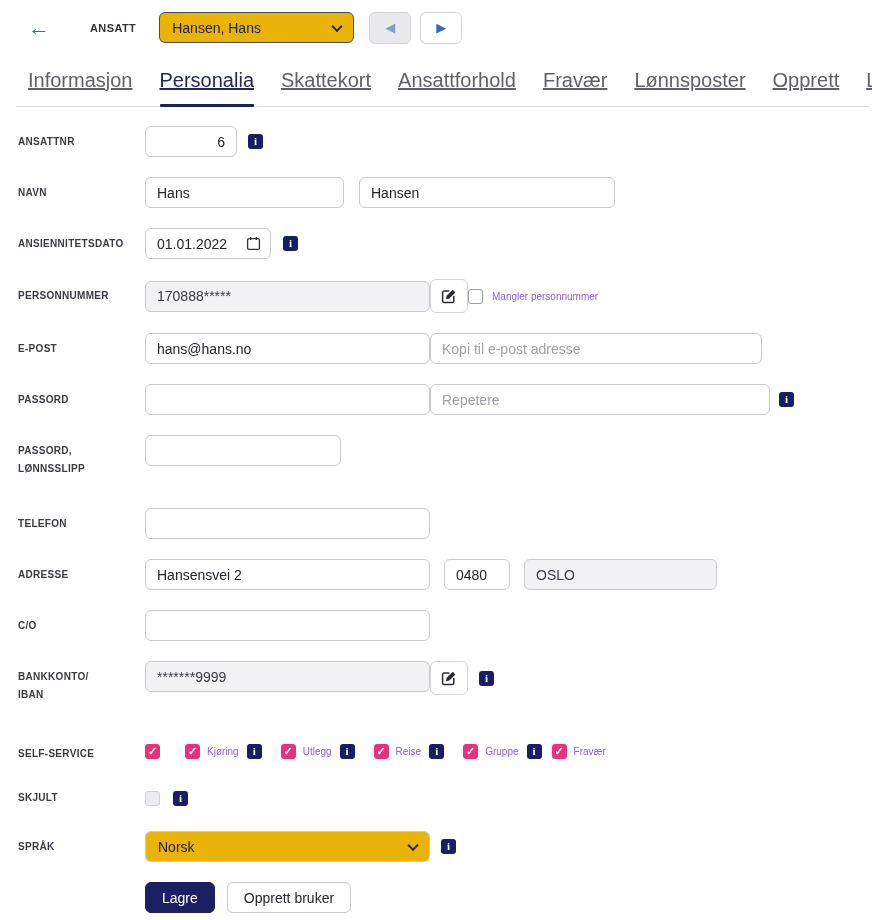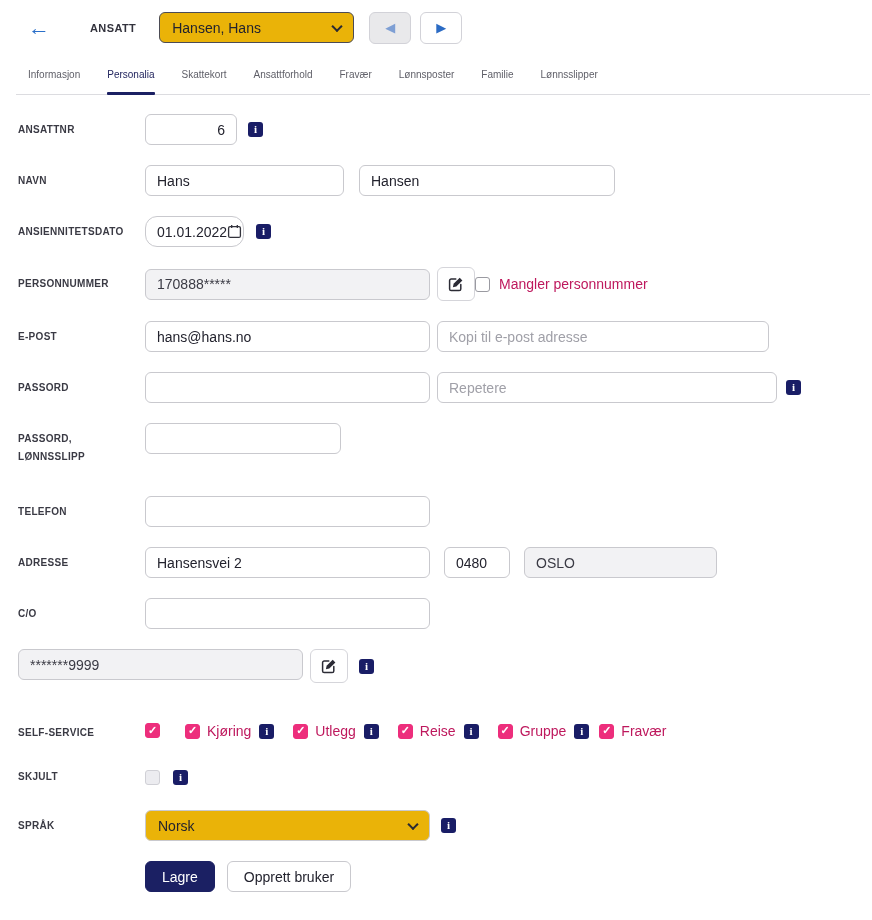--- a/index.html
+++ b/index.html
@@ -37,22 +37,22 @@
   }
   .nav-btn.prev { margin-left:15px; background:#e9e9eb; color:#7e9fd4; }
   .nav-btn.next { color:#2b6bc4; }
 
   
   .tabs {
     display:flex; gap:27px; margin:8px 2px 0 16px; padding:0 0 0 12px;
     border-bottom:1px solid #dcdce0;
   }
   .tab {
-    position:relative; font-size:10px; color:#5f5f68; padding:6px 0 14px 0;
-    cursor:pointer; white-space:nowrap;
+    position:relative; font-size:20px; color:#5f5f68; padding:6px 0 14px 0;
+    cursor:pointer; white-space:nowrap;text-decoration:underline;
   }
   .tab.active { color:#23265f; }
   .tab-underline {
     position:absolute; left:0; right:0; bottom:-1px; height:3px;
     background:#1b2063; border-radius:1px;
   }
 
   
   .form { padding:19px 18px 0 18px; }
   .row { display:flex; align-items:center; margin-bottom:20px; }
@@ -62,53 +62,53 @@
     color:#3a3a44; line-height:18px; padding-right:8px;
   }
   .row.top .lbl { padding-top:7px; }
   .inp {
     height:31px; border:1px solid #c9c9ce; border-radius:6px; background:#fff;
     font-family:inherit; font-size:14px; color:#23232e; padding:0 11px;
   }
   .inp::placeholder { color:#a0a0a8; }
   .inp:disabled, .inp.disabled { background:#f2f2f4; color:#3a3a44; }
   .w-std { width:285px; }
-  .gap7 { margin-left:7px; } .gap9 { margin-left:9px; } .gap11 { margin-left:11px; }
+  .gap7 { } .gap9 { margin-left:9px; } .gap11 { margin-left:11px; }
   .gap12 { margin-left:12px; } .gap14 { margin-left:14px; } .gap15 { margin-left:15px; }
 
   .info-icon {
     flex:none; display:inline-flex; align-items:center; justify-content:center;
     width:15px; height:15px; border-radius:3px; background:#191d66;
     color:#fff; font-family:"Liberation Serif","DejaVu Serif",serif;
     font-size:11px; font-weight:bold; line-height:1; cursor:default;
   }
 
   .date-box {
     display:flex; align-items:center; justify-content:space-between;
-    width:99px; padding:0 9px 0 11px; cursor:pointer;border-radius:12px;
+    width:126px; padding:0 9px 0 11px; cursor:pointer;
   }
   .date-box .date-val { font-size:14px; color:#23232e; }
 
   .icon-btn {
     width:38px; height:34px; border:1px solid #d5d5da; border-radius:6px; background:#fff;
     display:inline-flex; align-items:center; justify-content:center; cursor:pointer;
   }
 
   .cb {
     appearance:none; -webkit-appearance:none; flex:none;
     width:15px; height:15px; border:1px solid #9a9aa1; border-radius:3px;
     background:#fff; cursor:pointer; position:relative; margin:0;
   }
   .cb:checked { background:#ed2e7c; border-color:#ed2e7c; }
   .cb:checked::before {
     content:"✓"; position:absolute; left:50%; top:50%; transform:translate(-50%,-52%);
     color:#fff; font-size:11px; font-weight:bold;
   }
   .cb.muted { background:#ececf0; border-color:#d0d0d6; }
-  .cb-text { font-size:14px; color:#be185d; }
+  .cb-text { font-size:10px; color:#8b5cf6; }
 
   .ss-group { display:flex; gap:10px; margin-left:25px; }
   .ss-line { display:flex; align-items:center; }
   .ss-item { display:flex; align-items:center; }
   .ss-item + .ss-item { margin-left:19px; }
   .ss-item .cb-text { margin-left:7px; }
   .ss-item .info-icon { margin-left:8px; }
 
   .btn {
     height:31px; border-radius:6px; font-family:inherit; font-size:14px; cursor:pointer;
@@ -143,21 +143,21 @@
 <div class="tabs">
   <div class="tab">Informasjon</div>
   <div class="tab active">
     <span>Personalia</span>
     <span class="tab-underline"></span>
   </div>
   <div class="tab">Skattekort</div>
   <div class="tab">Ansattforhold</div>
   <div class="tab">Fravær</div>
   <div class="tab">Lønnsposter</div>
-  <div class="tab">Familie</div>
+  <div class="tab">Opprett</div>
   <div class="tab">Lønnsslipper</div>
 </div>
 
 <div class="form">
 
   <div class="row">
     <span class="lbl">ANSATTNR</span>
     <input class="inp" style="width: 92px; text-align: right;" value="6">
     <span class="info-icon gap11">i</span>
   </div>
@@ -230,20 +230,24 @@
     <input class="inp gap14" style="width: 66px;" value="0480">
     <input class="inp gap14" style="width: 193px;" disabled="" value="OSLO">
   </div>
 
   <div class="row">
     <span class="lbl">C/O</span>
     <input class="inp w-std" style="">
   </div>
 
   <div class="row top mb-big">
+    <span class="lbl">
+      <span>BANKKONTO/</span><br>
+      <span>IBAN</span>
+    </span>
     <input class="inp w-std" disabled="" value="*******9999" style="">
     <button class="icon-btn gap7">
       <span style="display:inline-flex;">
         <svg width="16" height="16" viewBox="0 0 16 16">
           <path d="M12.8 8.4 V13 a1.6 1.6 0 0 1 -1.6 1.6 H3.2 A1.6 1.6 0 0 1 1.6 13 V4.6 A1.6 1.6 0 0 1 3.2 3 h4.6" fill="none" stroke="#2b2b35" stroke-width="1.5" stroke-linecap="round"></path>
           <path d="M11.7 1.7 l2.7 2.7 -6.1 6.1 -3.4.7.7-3.4z" fill="#2b2b35"></path>
         </svg>
       </span>
     </button>
     <span class="info-icon gap11" style="margin-top:10px;">i</span>

